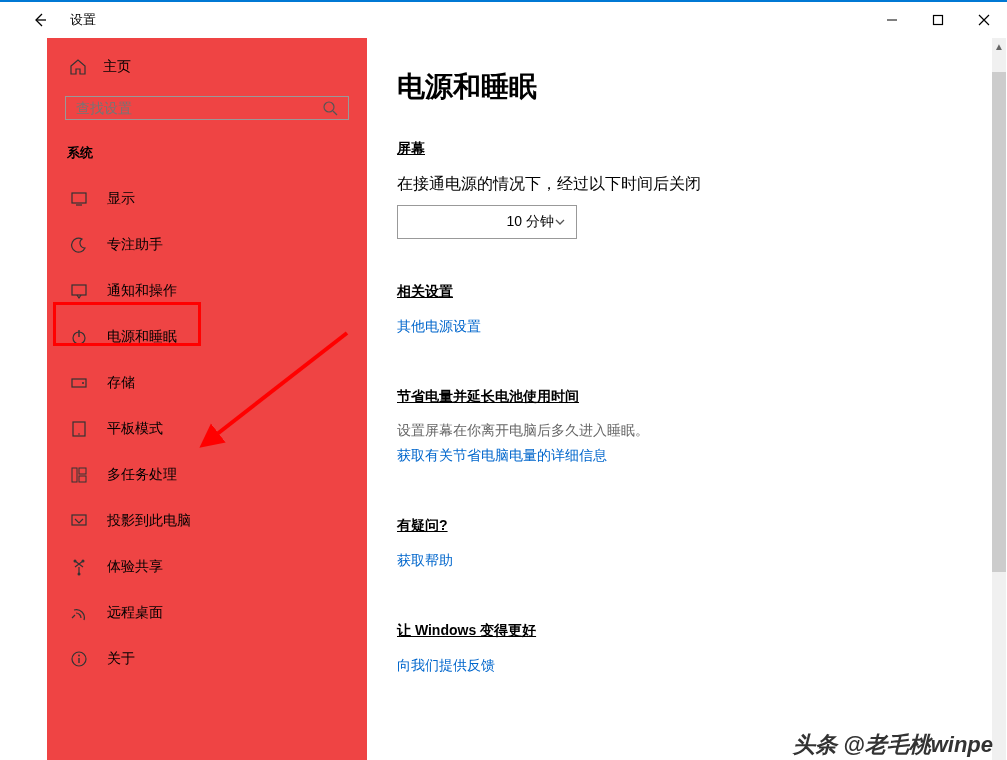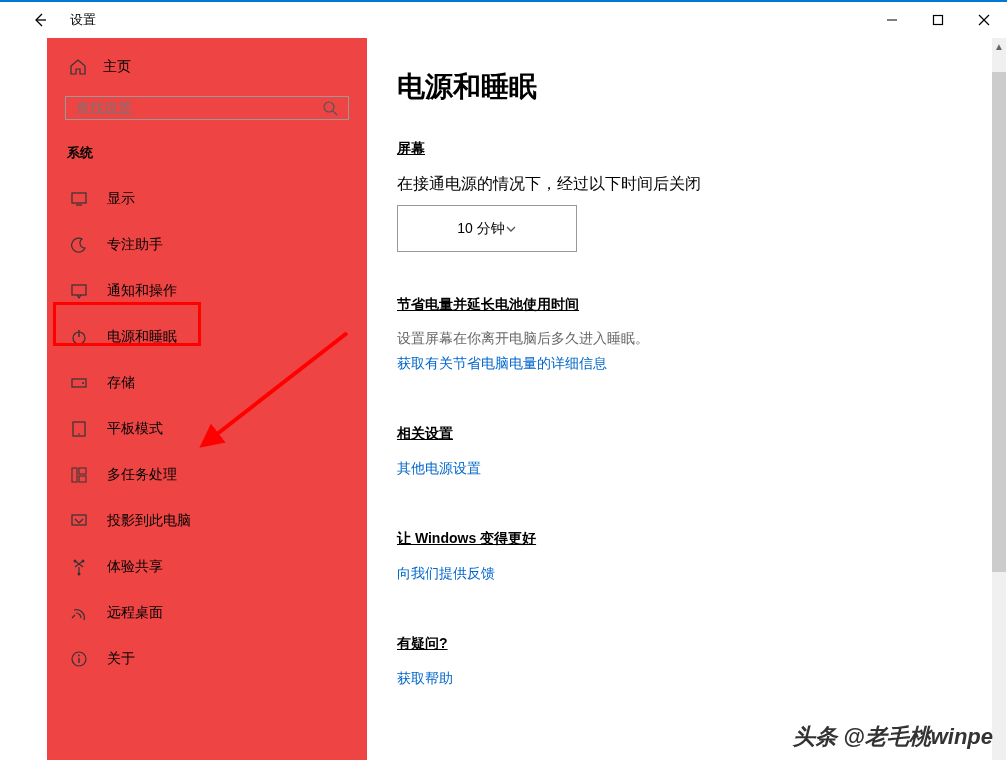--- a/index.html
+++ b/index.html
@@ -33,31 +33,31 @@
     .highlight-box { position: absolute; border: 3px solid #ff0000; left: 6px; width: 148px; height: 44px; top: 264px; pointer-events: none; z-index: 5; }
     .arrow-overlay { position: absolute; left: 150px; top: 290px; pointer-events: none; z-index: 6; }
     
     .content { flex: 1; padding: 30px 30px 0 30px; overflow-y: auto; }
     .content h1 { font-size: 28px; font-weight: 600; margin-bottom: 34px; }
     .content h2 { font-size: 14px; font-weight: 600; margin-bottom: 16px; text-decoration: underline; }
     .content .label-sm { font-size: 16px; margin-bottom: 10px; }
     .content .desc { font-size: 14px; color: #666; margin-bottom: 6px; }
     .content .link { font-size: 14px; color: #0066cc; margin-bottom: 8px; cursor: pointer; display: inline-block; }
     
-    .dropdown { width: 180px; height: 47px; border: 1px solid #999; display: flex; align-items: center; padding: 0 10px; cursor: pointer; justify-content: center; margin-bottom: 31px; }
+    .dropdown { width: 180px; height: 34px; border: 1px solid #999; display: flex; align-items: center; padding: 0 10px; cursor: pointer; justify-content: flex-end; margin-bottom: 31px; }
     .dropdown .val { font-size: 14px; }
     .dropdown .chev { color: #555; }
     
     .section { margin-bottom: 44px; }
     
     .scrollbar { position: absolute; right: 1px; top: 38px; bottom: 0; width: 14px; background: #f0f0f0; }
     .scrollbar .thumb { background: #ccc; width: 100%; height: 500px; margin-top: 18px; }
     .scrollbar .arr { height: 16px; display: flex; align-items: center; justify-content: center; color: #666; font-size: 10px; }
     
-    .watermark { position: absolute; right: 14px; bottom: 8px; font-family: sans-serif; font-size: 22px; font-weight: 600; font-style: italic; color: #333; z-index: 10; }
+    .watermark { position: absolute; right: 14px; bottom: 0; font-family: sans-serif; font-size: 22px; font-weight: 600; font-style: italic; color: #333; z-index: 10; }
     
     svg { display: block; }
   </style>
 </head>
 <body>
 
 <div class="accent-bar"></div>
 
 <div class="titlebar">
   <div class="back-btn">
@@ -232,38 +232,38 @@
         <span class="val">10 分钟</span>
         <span class="chev">
             <svg width="12" height="12" viewBox="0 0 12 12">
               <path d="M2 4 L6 8 L10 4" stroke="#555" stroke-width="1.3" fill="none"></path>
             </svg>
           </span>
       </div>
     </div>
 
     <div class="section">
+      <h2>相关设置</h2>
+      <a class="link">其他电源设置</a>
+    </div>
+
+    <div class="section">
       <h2>节省电量并延长电池使用时间</h2>
       <div class="desc">设置屏幕在你离开电脑后多久进入睡眠。</div>
       <a class="link">获取有关节省电脑电量的详细信息</a>
     </div>
 
     <div class="section">
-      <h2>相关设置</h2>
-      <a class="link">其他电源设置</a>
+      <h2>有疑问?</h2>
+      <a class="link">获取帮助</a>
     </div>
 
     <div class="section">
       <h2>让 Windows 变得更好</h2>
       <a class="link">向我们提供反馈</a>
-    </div>
-
-    <div class="section">
-      <h2>有疑问?</h2>
-      <a class="link">获取帮助</a>
     </div>
   </div>
 </div>
 
 <div class="scrollbar">
   <div class="arr">▲</div>
   <div class="thumb"></div>
 </div>
 
 <div class="watermark">头条 @老毛桃winpe</div>

